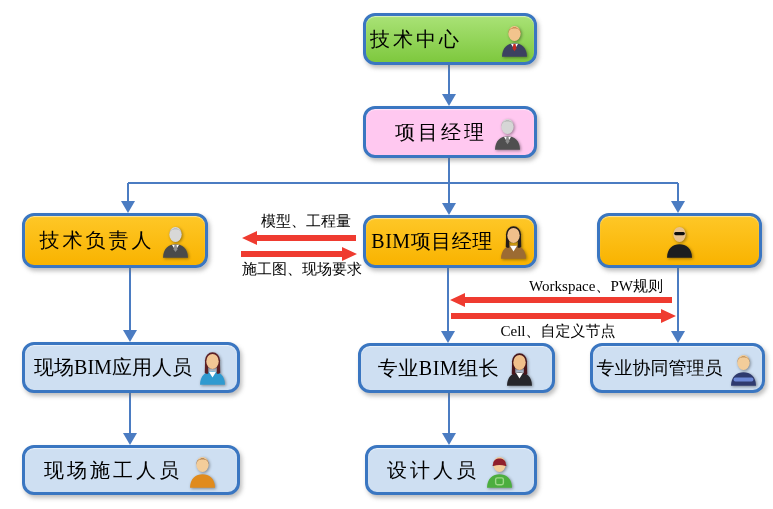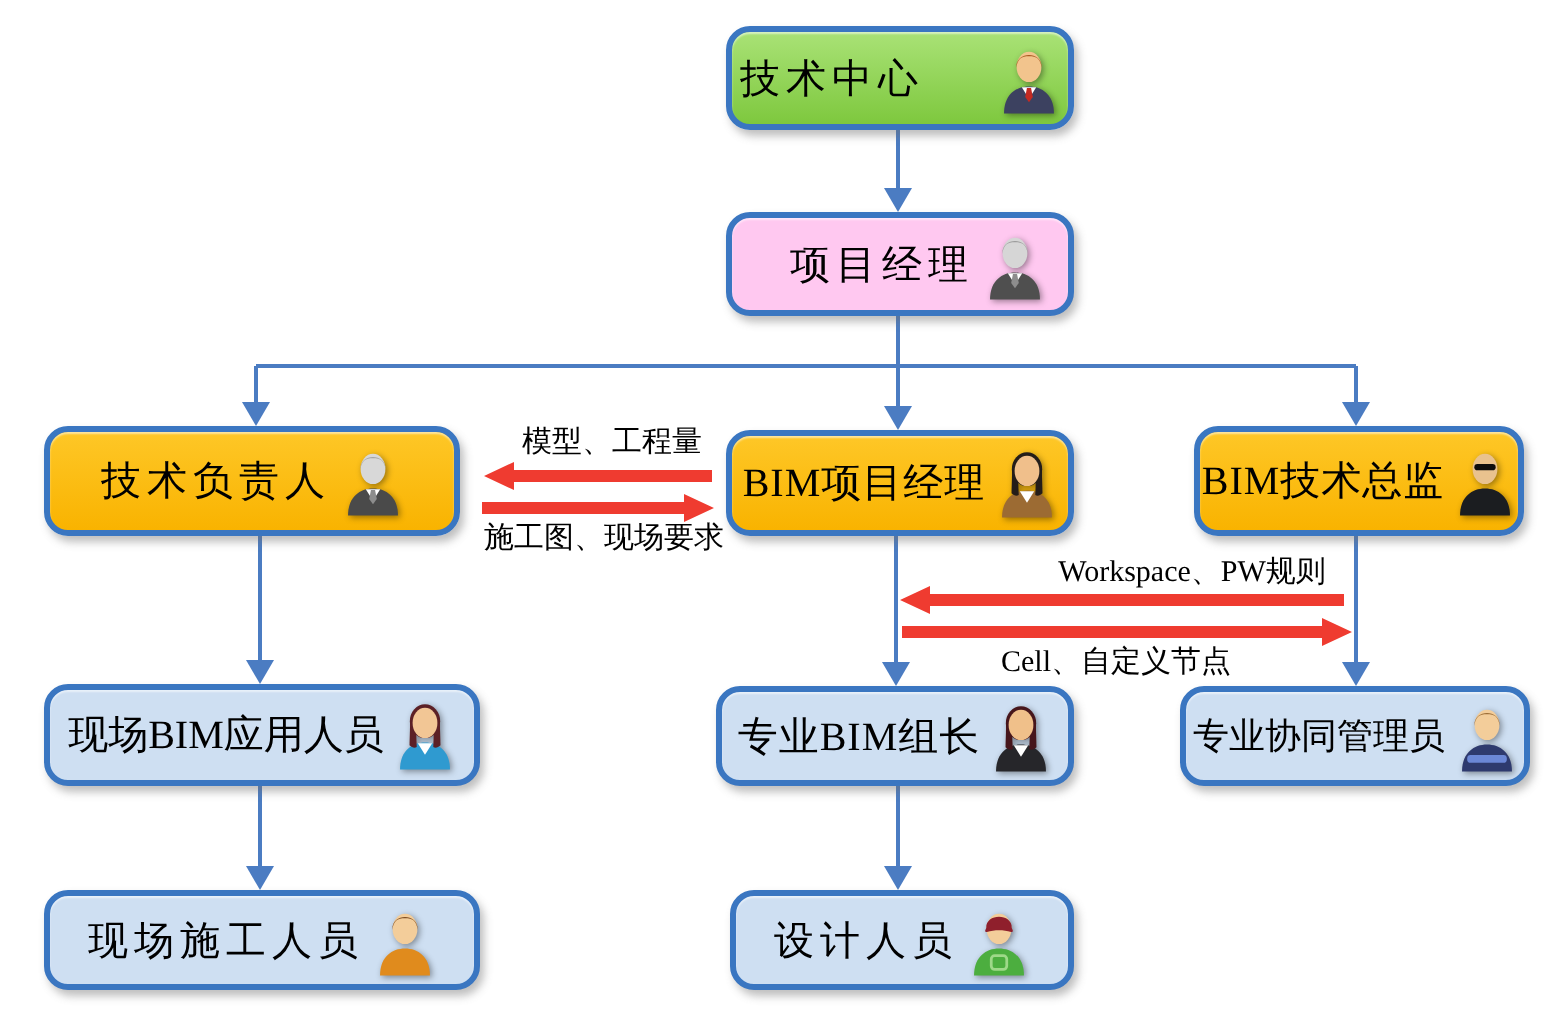--- a/index.html
+++ b/index.html
@@ -117,21 +117,21 @@
     <ellipse class="p-hair-back" cx="18" cy="12" rx="8.8" ry="9.8"></ellipse>
     <path class="p-hair-side-l" d="M9.4,12 L9,26 C10.5,27.6 12.2,27.6 13.2,27 L12.7,14 Z"></path>
     <path class="p-hair-side-r" d="M26.6,12 L27,26 C25.5,27.6 23.8,27.6 22.8,27 L23.3,14 Z"></path>
     <ellipse class="p-head" cx="18" cy="13" rx="7.2" ry="8.8"></ellipse>
     <path class="p-hair-crescent" d="M10.6,13.5 C10.2,3.5 25.8,3.5 25.4,13.5 C24.6,8.2 22.5,6.8 18,6.8 C13.5,6.8 11.4,8.2 10.6,13.5 Z"></path>
     <path class="p-cap" d="M10.6,12.5 C10.2,3.8 25.8,3.8 25.4,12.5 L25.9,13.6 C26.3,14.4 25.7,15 25,14.8 C20.5,13.4 15.5,13.4 11,14.8 C10.3,15 9.7,14.4 10.1,13.6 Z"></path>
     <rect class="p-glasses" x="11.8" y="10.2" width="12.4" height="3.6" rx="1.8"></rect>
   </svg>
 </span>
   </div>
-  <div class="node s-orange" style="left: 22px; top: 213px; width: 208px; height: 55px;">
+  <div class="node s-orange" style="left: 22px; top: 213px; width: 186px; height: 55px;">
     <span class="node-label" style="letter-spacing: 3px;">技术负责人</span>
     <span class="person f-hair f-shirt f-tie" style="--skin: #d8d8d8; --hair: #a3a3a3; --body: #4a4a4a; --extra: #8d8d8d;">
   <svg viewBox="0 0 36 40" xmlns="http://www.w3.org/2000/svg">
     <path class="p-body" d="M3.5,40 C3.5,29 10.5,24.3 18,24.3 C25.5,24.3 32.5,29 32.5,40 Z"></path>
     <rect class="p-stripe" x="6.5" y="30.5" width="23" height="4.5" rx="2"></rect>
     <path class="p-shirt" d="M13.8,24.8 L18,31.5 L22.2,24.8 Z"></path>
     <path class="p-tie" d="M16.8,25.2 L19.2,25.2 L20.2,30.5 L18,33.5 L15.8,30.5 Z"></path>
     <rect class="p-badge" x="13.5" y="28.5" width="9" height="8" rx="2"></rect>
     <ellipse class="p-hair-back" cx="18" cy="12" rx="8.8" ry="9.8"></ellipse>
     <path class="p-hair-side-l" d="M9.4,12 L9,26 C10.5,27.6 12.2,27.6 13.2,27 L12.7,14 Z"></path>
@@ -156,21 +156,20 @@
     <path class="p-hair-side-l" d="M9.4,12 L9,26 C10.5,27.6 12.2,27.6 13.2,27 L12.7,14 Z"></path>
     <path class="p-hair-side-r" d="M26.6,12 L27,26 C25.5,27.6 23.8,27.6 22.8,27 L23.3,14 Z"></path>
     <ellipse class="p-head" cx="18" cy="13" rx="7.2" ry="8.8"></ellipse>
     <path class="p-hair-crescent" d="M10.6,13.5 C10.2,3.5 25.8,3.5 25.4,13.5 C24.6,8.2 22.5,6.8 18,6.8 C13.5,6.8 11.4,8.2 10.6,13.5 Z"></path>
     <path class="p-cap" d="M10.6,12.5 C10.2,3.8 25.8,3.8 25.4,12.5 L25.9,13.6 C26.3,14.4 25.7,15 25,14.8 C20.5,13.4 15.5,13.4 11,14.8 C10.3,15 9.7,14.4 10.1,13.6 Z"></path>
     <rect class="p-glasses" x="11.8" y="10.2" width="12.4" height="3.6" rx="1.8"></rect>
   </svg>
 </span>
   </div>
   <div class="node s-orange" style="left: 597px; top: 213px; width: 165px; height: 55px;">
-    <span class="node-label" style="letter-spacing: 0.5px;">BIM技术总监</span>
     <span class="person f-glasses" style="--skin: #e9c28e; --hair: #e9c28e; --body: #1b1d20; --extra: #0c0c0c;">
   <svg viewBox="0 0 36 40" xmlns="http://www.w3.org/2000/svg">
     <path class="p-body" d="M3.5,40 C3.5,29 10.5,24.3 18,24.3 C25.5,24.3 32.5,29 32.5,40 Z"></path>
     <rect class="p-stripe" x="6.5" y="30.5" width="23" height="4.5" rx="2"></rect>
     <path class="p-shirt" d="M13.8,24.8 L18,31.5 L22.2,24.8 Z"></path>
     <path class="p-tie" d="M16.8,25.2 L19.2,25.2 L20.2,30.5 L18,33.5 L15.8,30.5 Z"></path>
     <rect class="p-badge" x="13.5" y="28.5" width="9" height="8" rx="2"></rect>
     <ellipse class="p-hair-back" cx="18" cy="12" rx="8.8" ry="9.8"></ellipse>
     <path class="p-hair-side-l" d="M9.4,12 L9,26 C10.5,27.6 12.2,27.6 13.2,27 L12.7,14 Z"></path>
     <path class="p-hair-side-r" d="M26.6,12 L27,26 C25.5,27.6 23.8,27.6 22.8,27 L23.3,14 Z"></path>
@@ -193,21 +192,21 @@
     <ellipse class="p-hair-back" cx="18" cy="12" rx="8.8" ry="9.8"></ellipse>
     <path class="p-hair-side-l" d="M9.4,12 L9,26 C10.5,27.6 12.2,27.6 13.2,27 L12.7,14 Z"></path>
     <path class="p-hair-side-r" d="M26.6,12 L27,26 C25.5,27.6 23.8,27.6 22.8,27 L23.3,14 Z"></path>
     <ellipse class="p-head" cx="18" cy="13" rx="7.2" ry="8.8"></ellipse>
     <path class="p-hair-crescent" d="M10.6,13.5 C10.2,3.5 25.8,3.5 25.4,13.5 C24.6,8.2 22.5,6.8 18,6.8 C13.5,6.8 11.4,8.2 10.6,13.5 Z"></path>
     <path class="p-cap" d="M10.6,12.5 C10.2,3.8 25.8,3.8 25.4,12.5 L25.9,13.6 C26.3,14.4 25.7,15 25,14.8 C20.5,13.4 15.5,13.4 11,14.8 C10.3,15 9.7,14.4 10.1,13.6 Z"></path>
     <rect class="p-glasses" x="11.8" y="10.2" width="12.4" height="3.6" rx="1.8"></rect>
   </svg>
 </span>
   </div>
-  <div class="node s-blue" style="left: 358px; top: 343px; width: 179px; height: 50px;">
+  <div class="node s-blue" style="left: 358px; top: 343px; width: 197px; height: 50px;">
     <span class="node-label" style="letter-spacing: 0.5px;">专业BIM组长</span>
     <span class="person f-woman f-shirt" style="--skin: #f0c08a; --hair: #47161b; --body: #26262a; --extra: #ffffff;">
   <svg viewBox="0 0 36 40" xmlns="http://www.w3.org/2000/svg">
     <path class="p-body" d="M3.5,40 C3.5,29 10.5,24.3 18,24.3 C25.5,24.3 32.5,29 32.5,40 Z"></path>
     <rect class="p-stripe" x="6.5" y="30.5" width="23" height="4.5" rx="2"></rect>
     <path class="p-shirt" d="M13.8,24.8 L18,31.5 L22.2,24.8 Z"></path>
     <path class="p-tie" d="M16.8,25.2 L19.2,25.2 L20.2,30.5 L18,33.5 L15.8,30.5 Z"></path>
     <rect class="p-badge" x="13.5" y="28.5" width="9" height="8" rx="2"></rect>
     <ellipse class="p-hair-back" cx="18" cy="12" rx="8.8" ry="9.8"></ellipse>
     <path class="p-hair-side-l" d="M9.4,12 L9,26 C10.5,27.6 12.2,27.6 13.2,27 L12.7,14 Z"></path>

